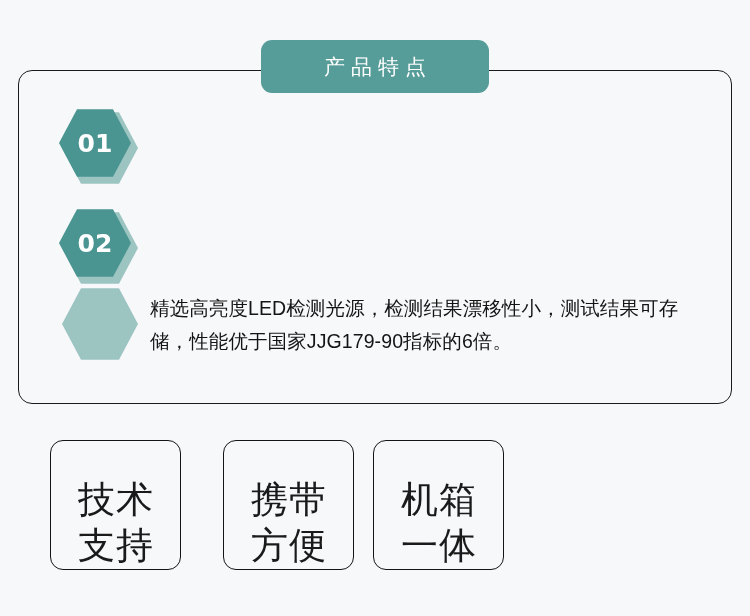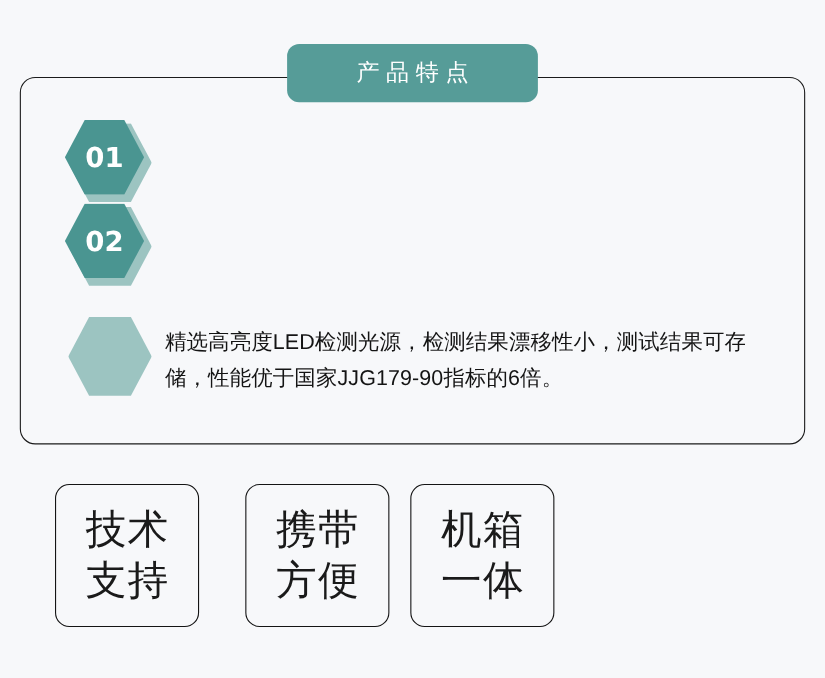--- a/index.html
+++ b/index.html
@@ -66,24 +66,24 @@
     top: 70px;
     width: 714px;
     height: 334px;
     z-index: 3;
   }
   .feature-row {
     position: absolute;
     left: 0;
     width: 714px;
     display: flex;
-    align-items: flex-end;
+    align-items: center;
   }
   .feature-row.r1 { top: 37px; }
-  .feature-row.r2 { top: 113px; }
+  .feature-row.r2 { top: 137px; }
   .feature-row.r3 { top: 213px; }
 
   
   .hex-wrap {
     position: relative;
     width: 92px;
     height: 78px;
     flex: 0 0 92px;
     margin-left: 36px;
   }
@@ -143,21 +143,21 @@
     top: 0;
     width: 131px;
     height: 130px;
     box-sizing: border-box;
     border: 1.6px solid #141414;
     border-radius: 13px;
     background: transparent;
     display: flex;
     flex-direction: column;
     align-items: center;
-    justify-content: center;
+    justify-content: flex-end;
   }
   .tile:nth-child(1) { left: 50px; }
   .tile:nth-child(2) { left: 223px; }
   .tile:nth-child(3) { left: 373px; }
   .tile:nth-child(4) { left: 570px; }
 
   .tile-line {
     color: #1a1a1a;
     font-size: 37px;
     line-height: 46px;

